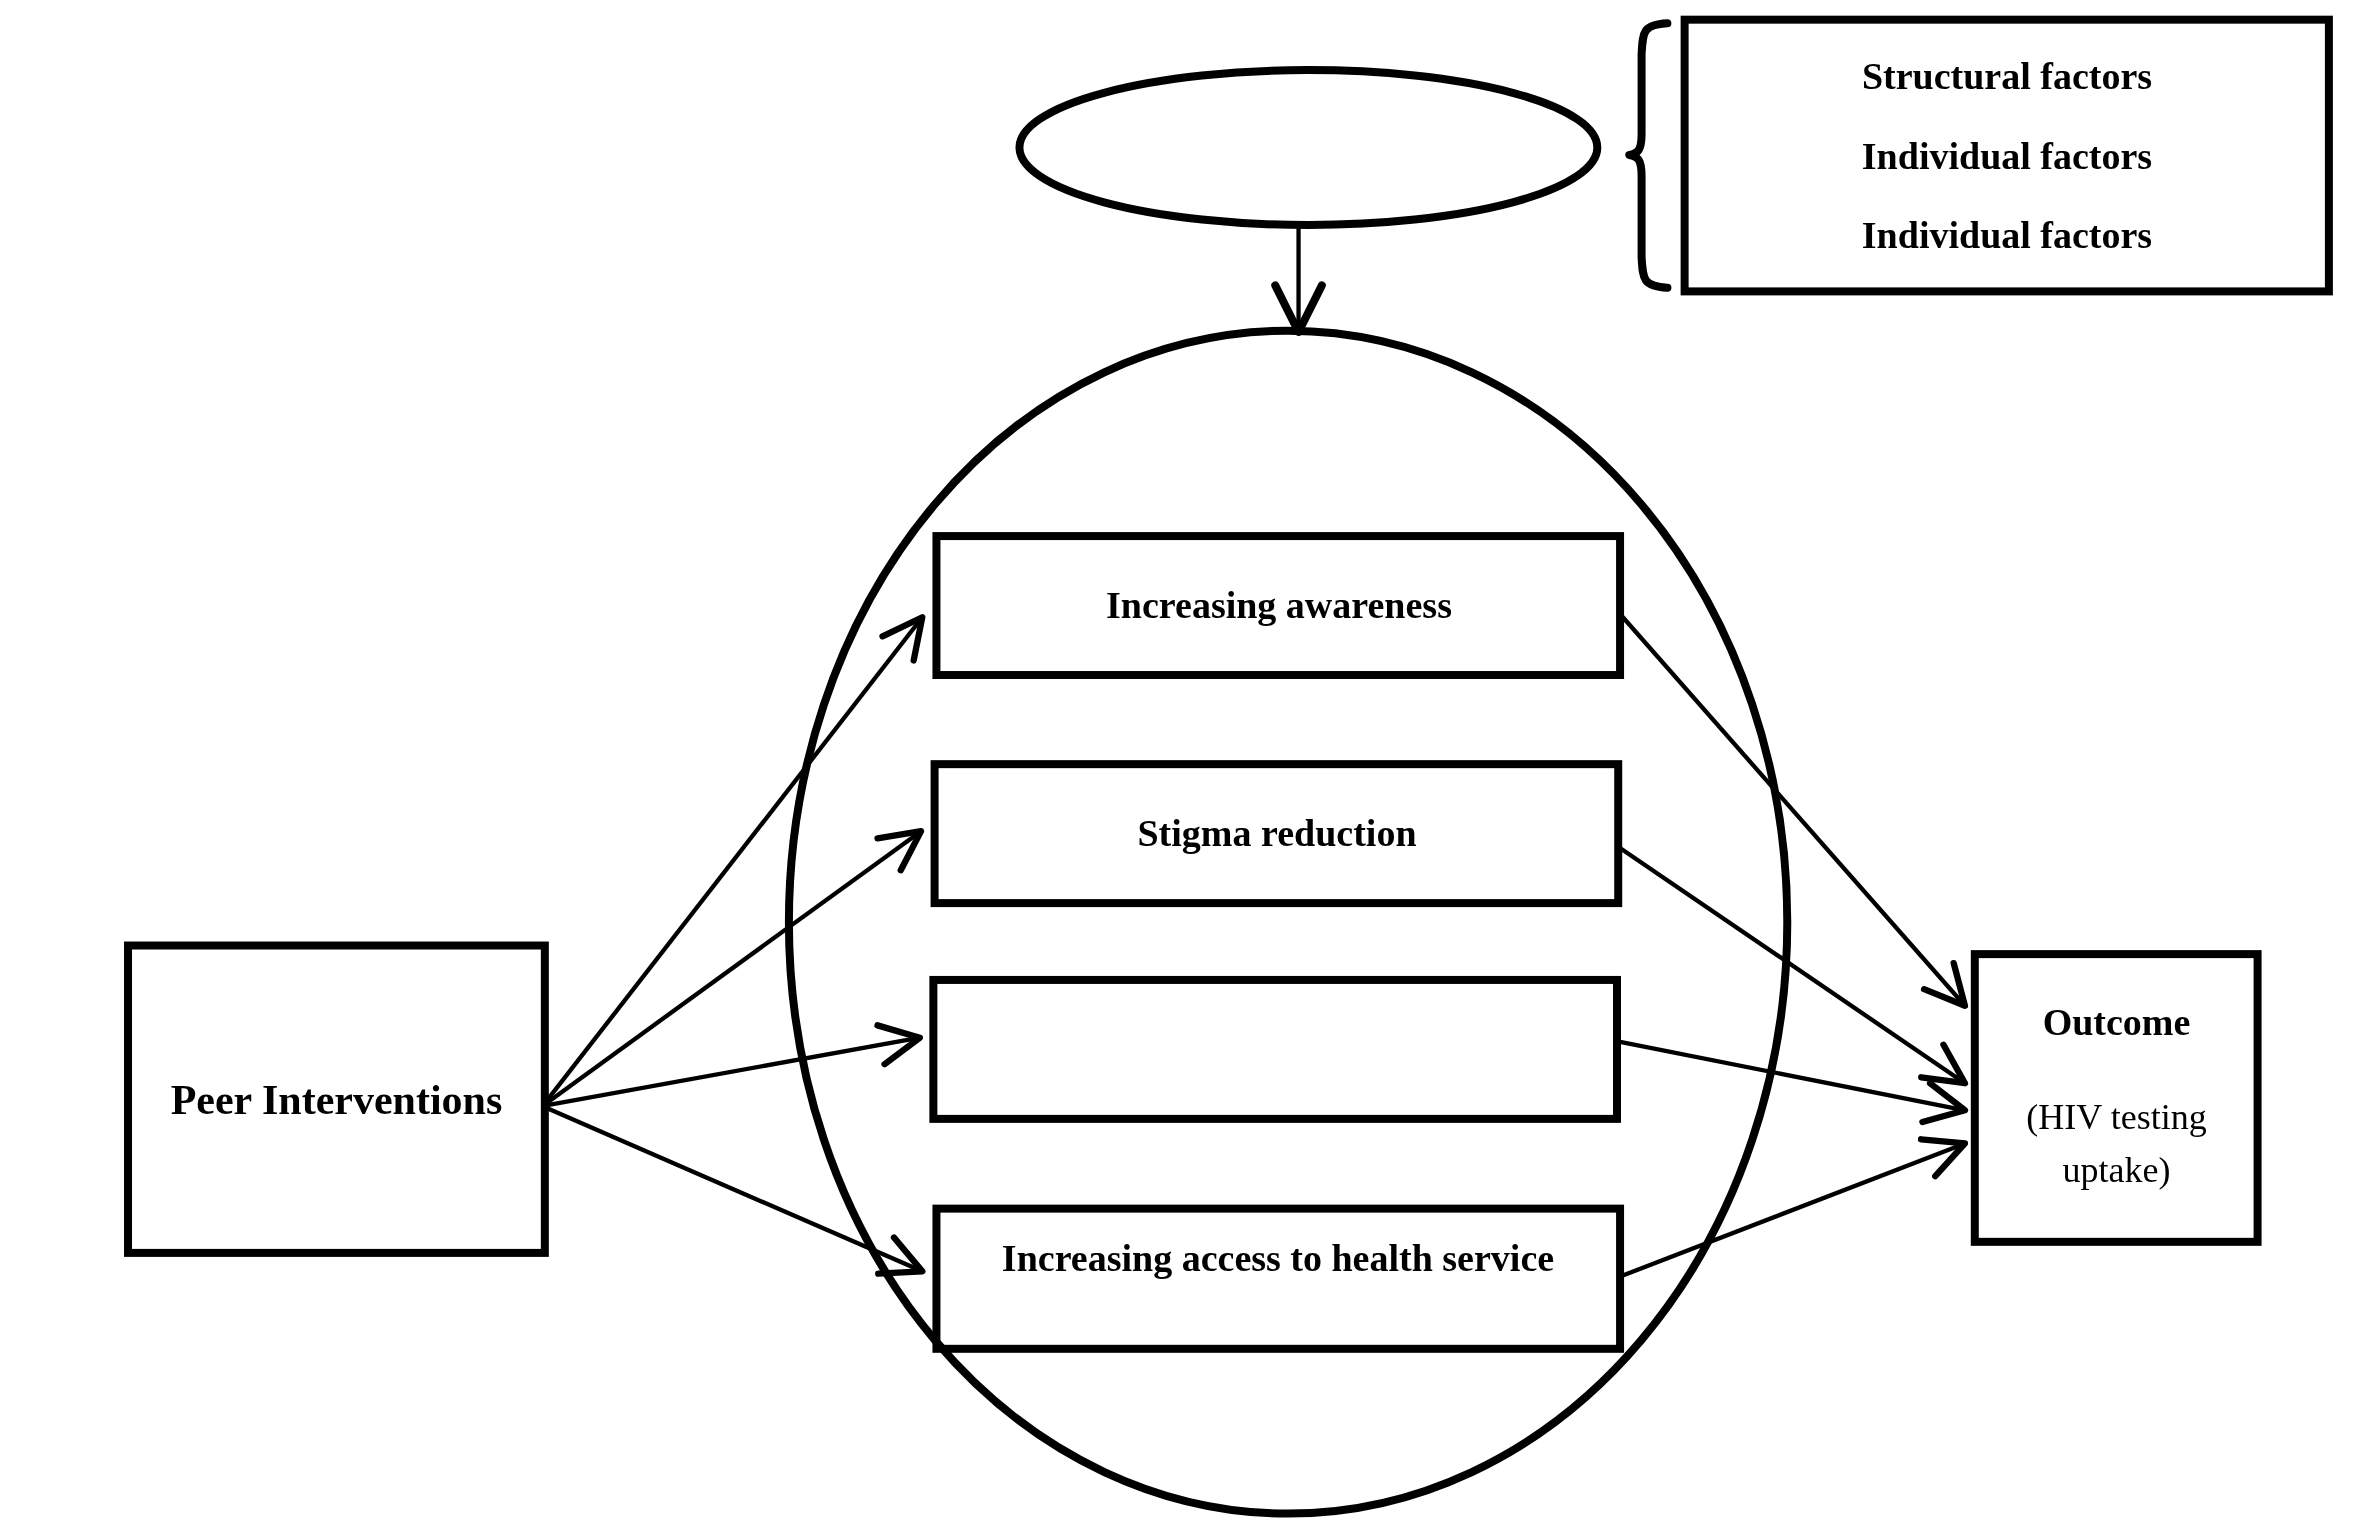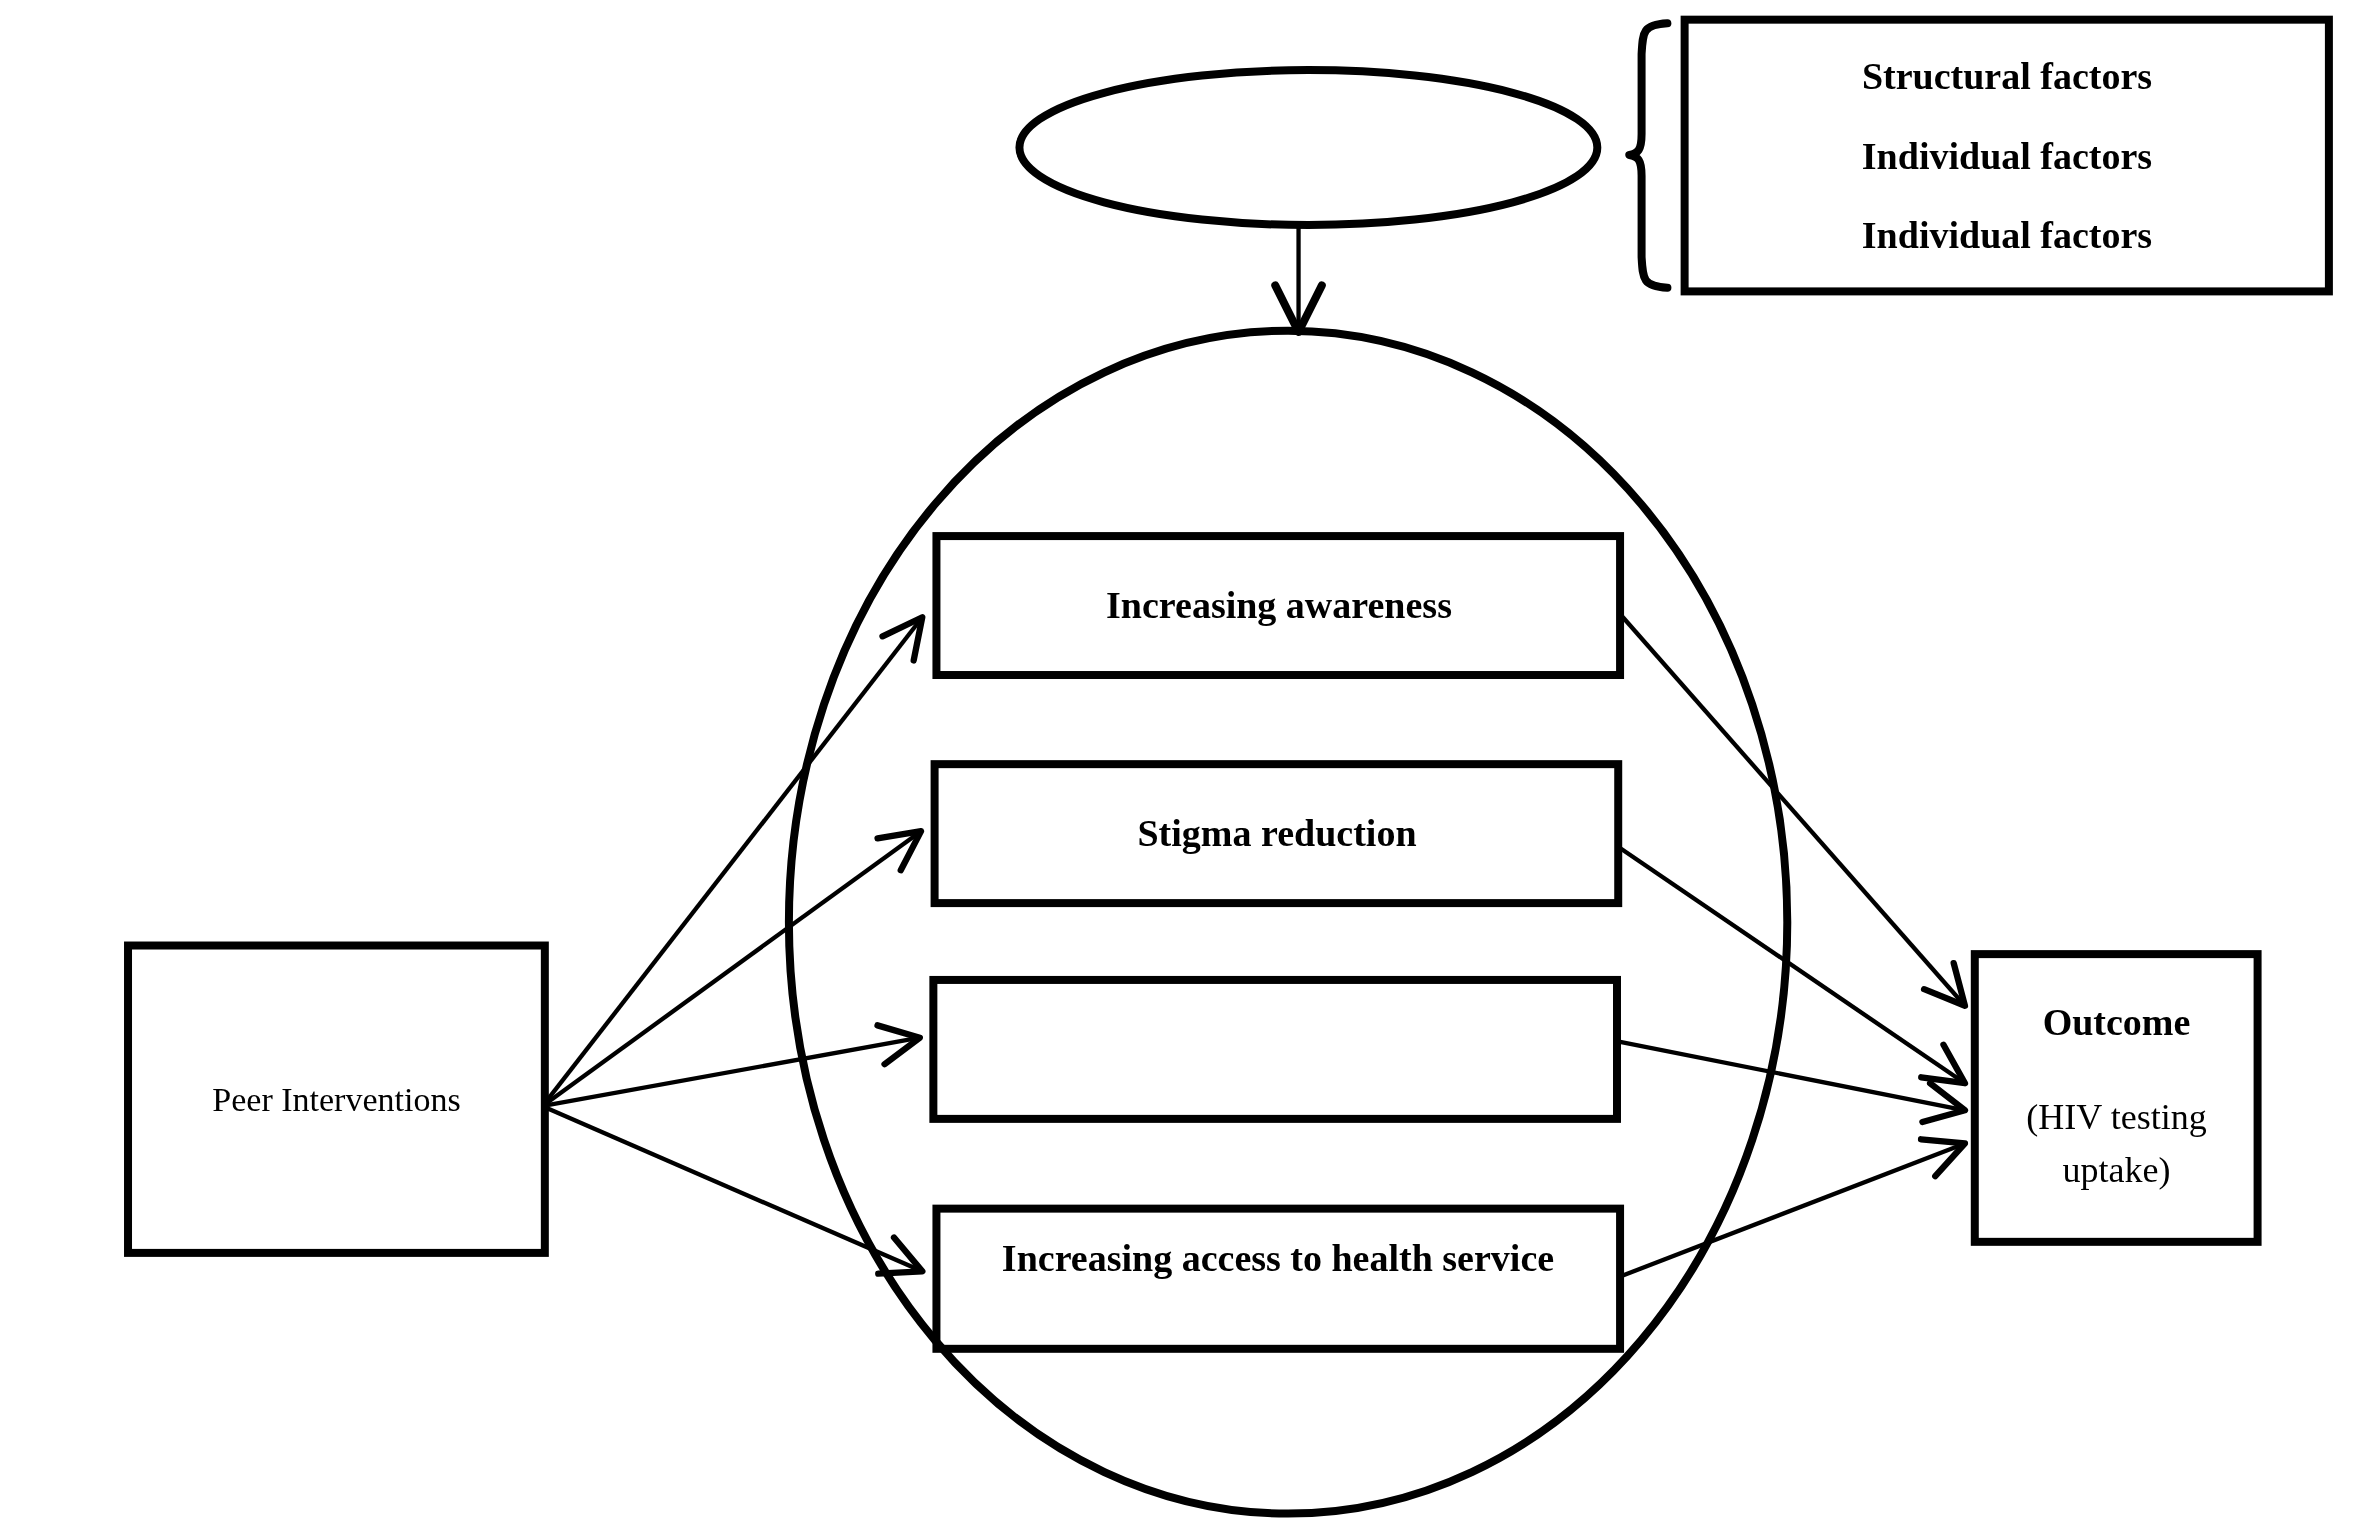--- a/index.html
+++ b/index.html
@@ -28,21 +28,21 @@
     flex-direction: column;
     align-items: center;
     justify-content: center;
     text-align: center;
     color: #000000;
     pointer-events: none;
   }
   .t-ellipse     { font-size: 38px; font-weight: bold; letter-spacing: 0.3px; }
   .t-factor      { font-size: 38px; font-weight: bold; }
   .t-box         { font-size: 38px; font-weight: bold; line-height: 1.35; }
-  .t-peer        { font-size: 34px; font-weight: normal; }
+  .t-peer        { font-size: 42px; font-weight: bold; }
   .t-outcome-h   { font-size: 38px; font-weight: bold; margin-bottom: 12px; }
   .t-outcome-s   { font-size: 36px; font-weight: normal; line-height: 1.45; margin-top: 35px; }
 </style>
 </head>
 <body>
 
 <div id="canvas">
 
   <svg class="layer" viewBox="0 0 3866 2505">
     <defs>

